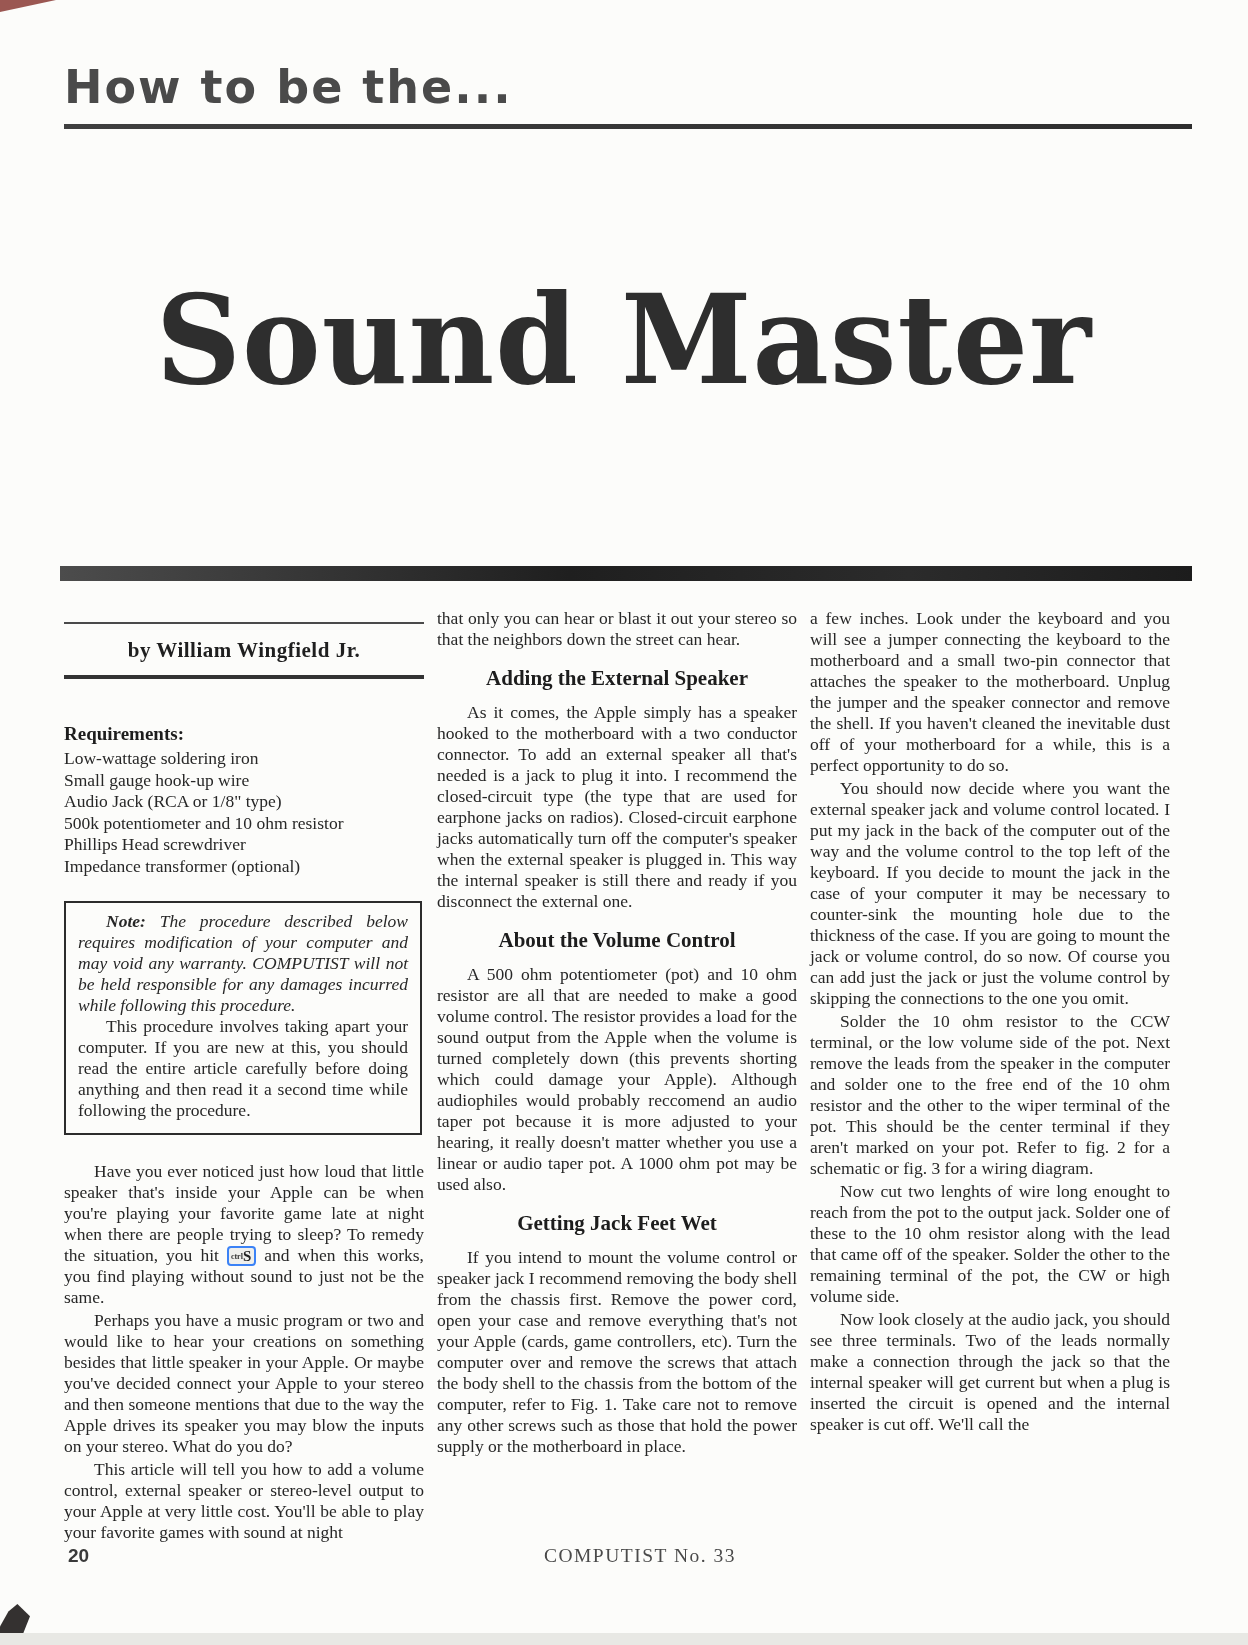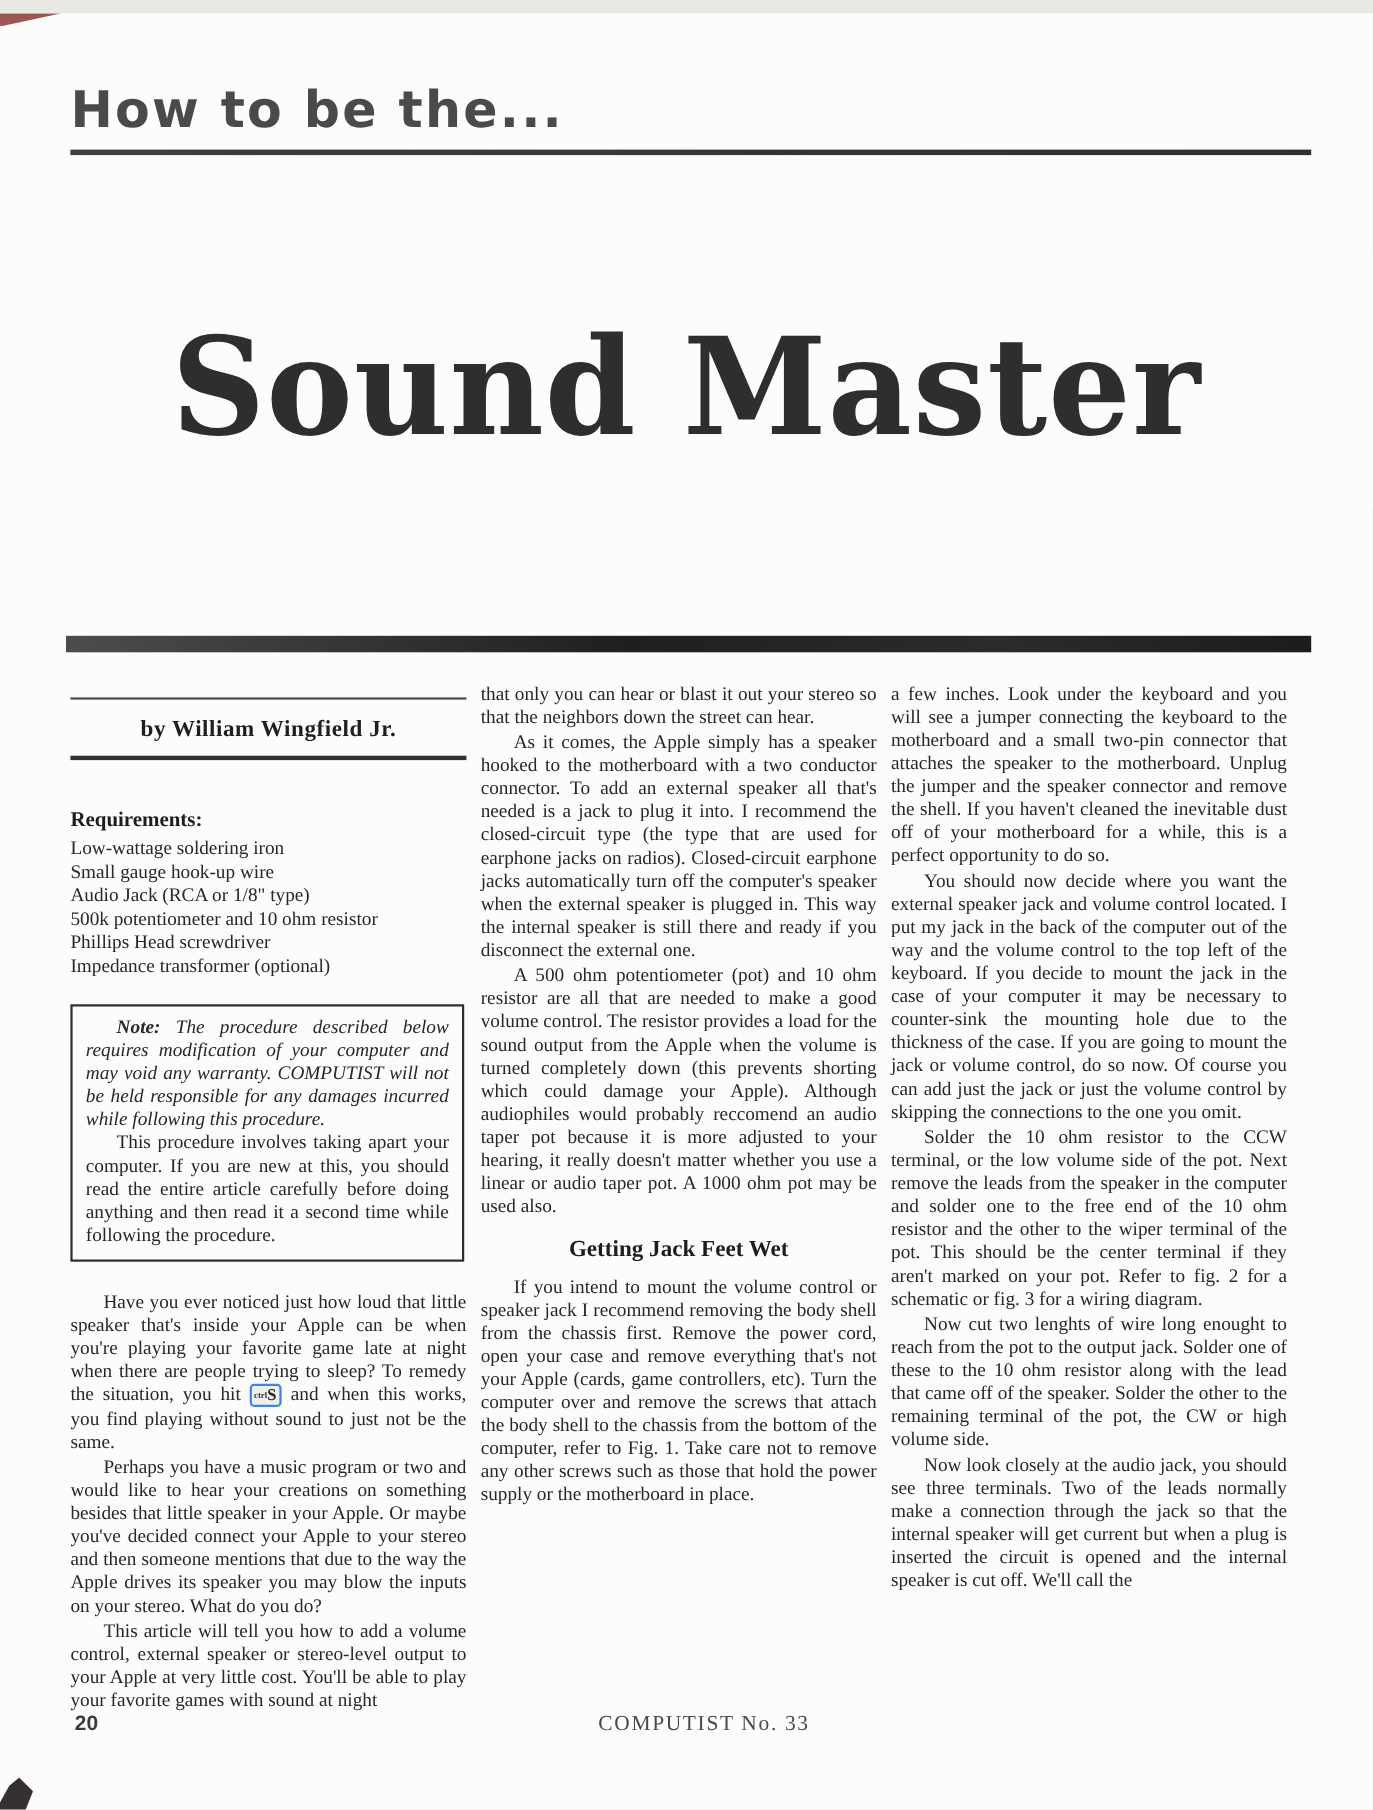--- a/index.html
+++ b/index.html
@@ -1,19 +1,19 @@
 <!DOCTYPE html>
 <html><head>
 <meta charset="utf-8">
 <style>
   html,body{margin:0;padding:0;background:#e8e8e4;}
   .page{
     position:relative;
     width:1248px;height:1633px;
-    margin:12px auto;
+    margin:0 auto;
     background:#fcfcfa;
     overflow:hidden;
     font-family:"Liberation Serif", serif;
     color:#272727;
   }
   
   .artifact-tl{
     position:absolute;top:0;left:0;width:56px;height:12px;
     background:#8a3a34;
     clip-path:polygon(0 0,100% 0,0 100%);
@@ -154,22 +154,24 @@
 
       <p><span>Have you ever noticed just how loud that little speaker that's inside your Apple can be when you're playing your favorite game late at night when there are people trying to sleep? To remedy the situation, you hit </span><span class="keycap"><span class="k-small">ctrl</span><span class="k-big">S</span></span><span> and when this works, you find playing without sound to just not be the same.</span></p>
 
       <p>Perhaps you have a music program or two and would like to hear your creations on something besides that little speaker in your Apple. Or maybe you've decided connect your Apple to your stereo and then someone mentions that due to the way the Apple drives its speaker you may blow the inputs on your stereo. What do you do?</p>
       <p>This article will tell you how to add a volume control, external speaker or stereo-level output to your Apple at very little cost. You'll be able to play your favorite games with sound at night</p>
     </div>
 
     <div class="col">
       <p class="no-indent">that only you can hear or blast it out your stereo so that the neighbors down the street can hear.</p>
 
+      <h3>Adding the External Speaker</h3>
       <p>As it comes, the Apple simply has a speaker hooked to the motherboard with a two conductor connector. To add an external speaker all that's needed is a jack to plug it into. I recommend the closed-circuit type (the type that are used for earphone jacks on radios). Closed-circuit earphone jacks automatically turn off the computer's speaker when the external speaker is plugged in. This way the internal speaker is still there and ready if you disconnect the external one.</p>
 
+      <h3>About the Volume Control</h3>
       <p>A 500 ohm potentiometer (pot) and 10 ohm resistor are all that are needed to make a good volume control. The resistor provides a load for the sound output from the Apple when the volume is turned completely down (this prevents shorting which could damage your Apple). Although audiophiles would probably reccomend an audio taper pot because it is more adjusted to your hearing, it really doesn't matter whether you use a linear or audio taper pot. A 1000 ohm pot may be used also.</p>
 
       <h3>Getting Jack Feet Wet</h3>
       <p>If you intend to mount the volume control or speaker jack I recommend removing the body shell from the chassis first. Remove the power cord, open your case and remove everything that's not your Apple (cards, game controllers, etc). Turn the computer over and remove the screws that attach the body shell to the chassis from the bottom of the computer, refer to Fig. 1. Take care not to remove any other screws such as those that hold the power supply or the motherboard in place.</p>
     </div>
 
     <div class="col">
       <p class="no-indent">a few inches. Look under the keyboard and you will see a jumper connecting the keyboard to the motherboard and a small two-pin connector that attaches the speaker to the motherboard. Unplug the jumper and the speaker connector and remove the shell. If you haven't cleaned the inevitable dust off of your motherboard for a while, this is a perfect opportunity to do so.</p>
       <p>You should now decide where you want the external speaker jack and volume control located. I put my jack in the back of the computer out of the way and the volume control to the top left of the keyboard. If you decide to mount the jack in the case of your computer it may be necessary to counter-sink the mounting hole due to the thickness of the case. If you are going to mount the jack or volume control, do so now. Of course you can add just the jack or just the volume control by skipping the connections to the one you omit.</p>
 

